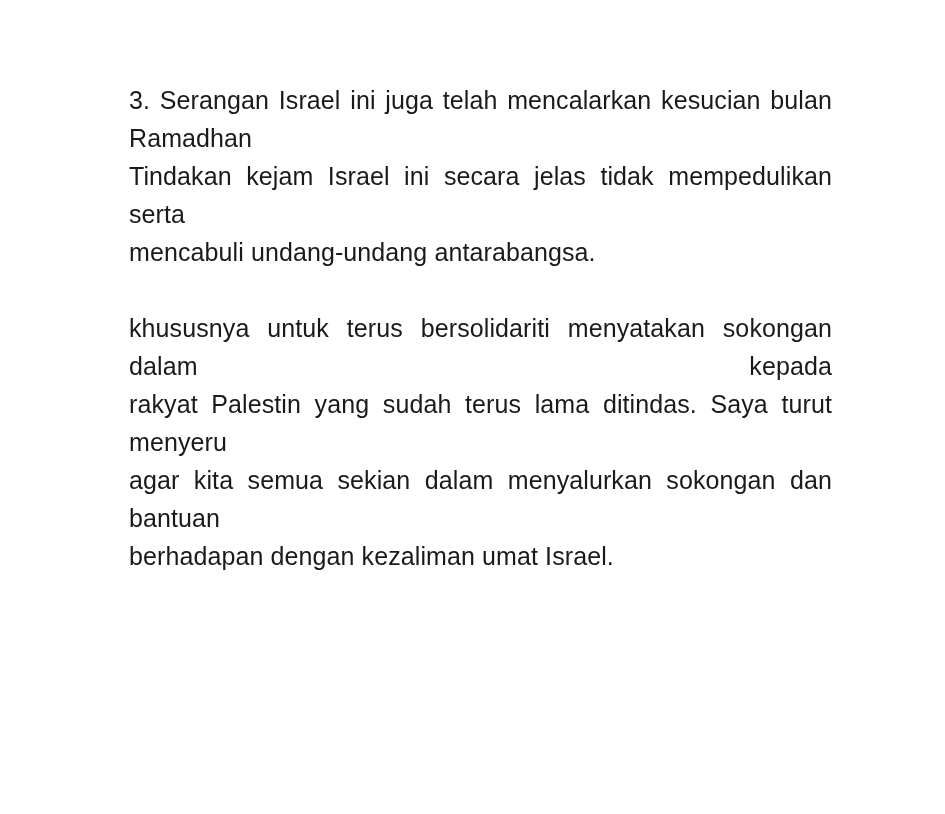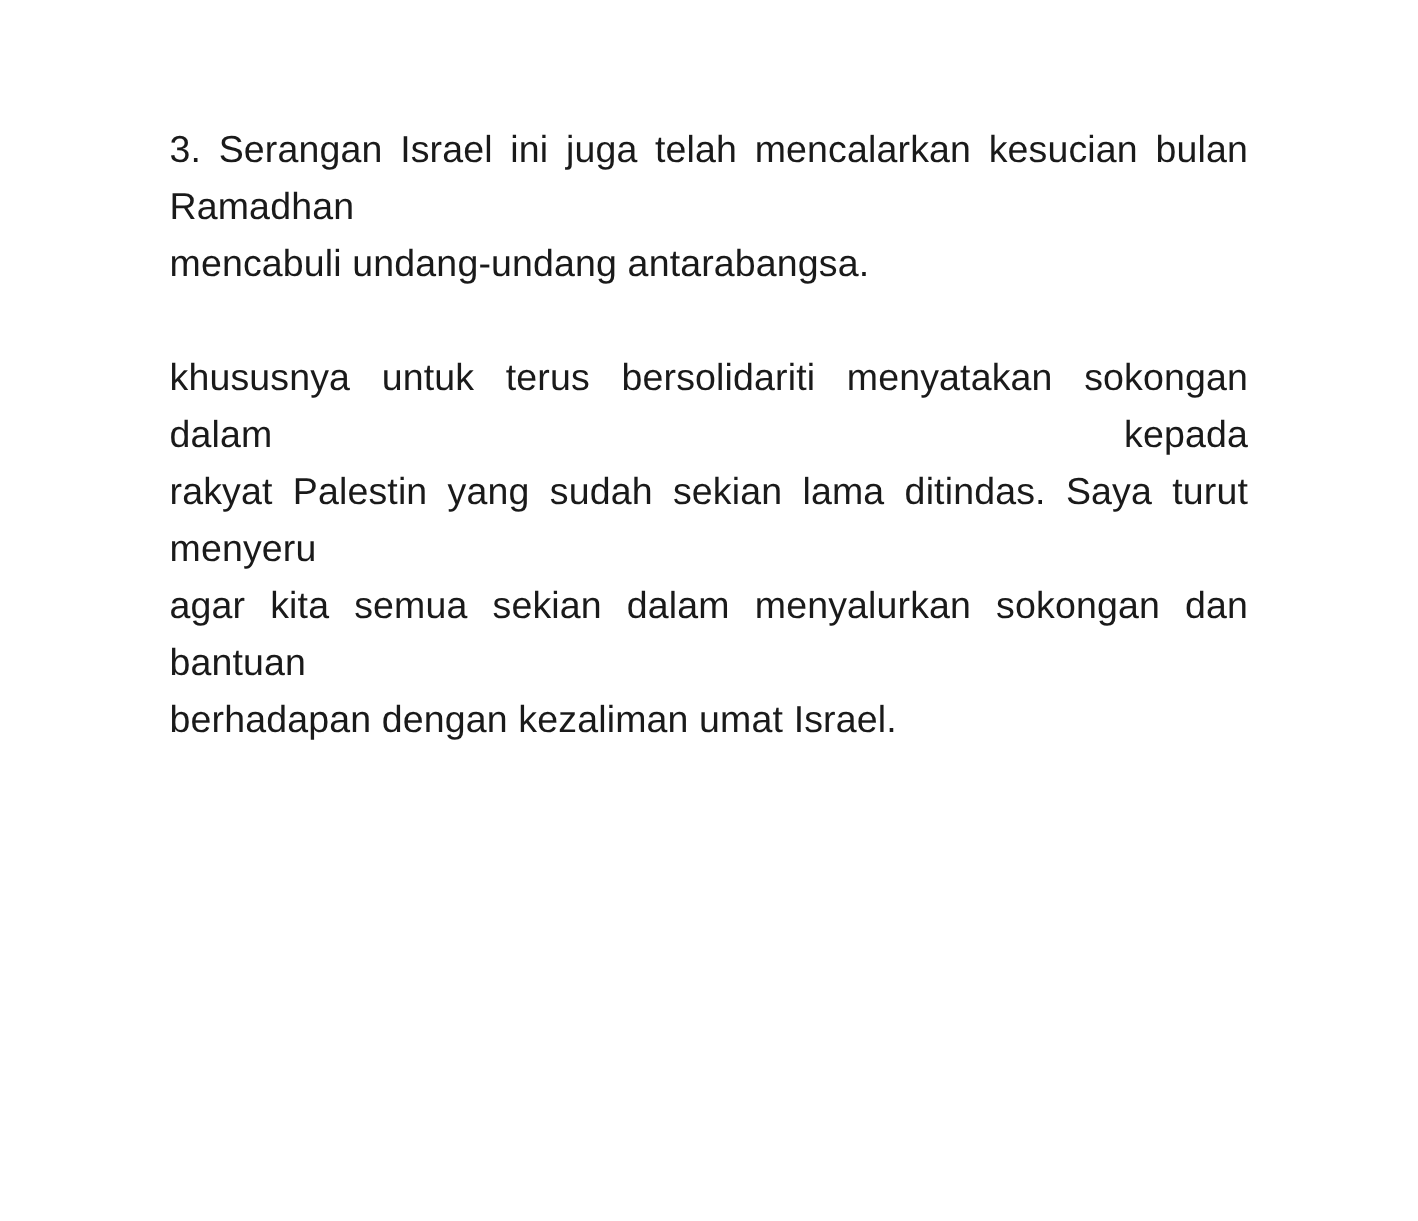--- a/index.html
+++ b/index.html
@@ -16,21 +16,21 @@
     font-family: "Liberation Sans", sans-serif;
     color: #1a1a1a;
   }
   .content {
     position: absolute;
     left: 113px;
     top: 81px;
     width: 719px;
   }
   .paragraph {
-    margin: 0 0 38px 0;
+    margin: 0 0 38px 16px;
   }
   .line {
     font-size: 25px;
     line-height: 38px;
     text-align: justify;
     text-align-last: justify;
     white-space: normal;
     letter-spacing: 0.1px;
   }
   .line.last {
@@ -44,24 +44,25 @@
   }
 </style>
 </head>
 <body>
 
 <div class="page">
   <div class="content">
     <div id="paragraphs">
         <div class="paragraph">
           <div class="line"><span class="para-number">3.</span> Serangan Israel ini juga telah mencalarkan kesucian bulan Ramadhan</div>
+          <div class="line">Tindakan kejam Israel ini secara jelas tidak mempedulikan serta</div>
           <div class="line last">mencabuli undang-undang antarabangsa.</div>
         </div>
         <div class="paragraph">
           <div class="line">khususnya untuk terus bersolidariti menyatakan sokongan dalam kepada</div>
-          <div class="line">rakyat Palestin yang sudah sekian lama ditindas. Saya turut menyeru</div>
+          <div class="line">rakyat Palestin yang sudah terus lama ditindas. Saya turut menyeru</div>
           <div class="line">agar kita semua sekian dalam menyalurkan sokongan dan bantuan</div>
           <div class="line last">berhadapan dengan kezaliman umat Israel.</div>
         </div>
       </div>
 
   </div>
 </div>
 
 </body></html>

